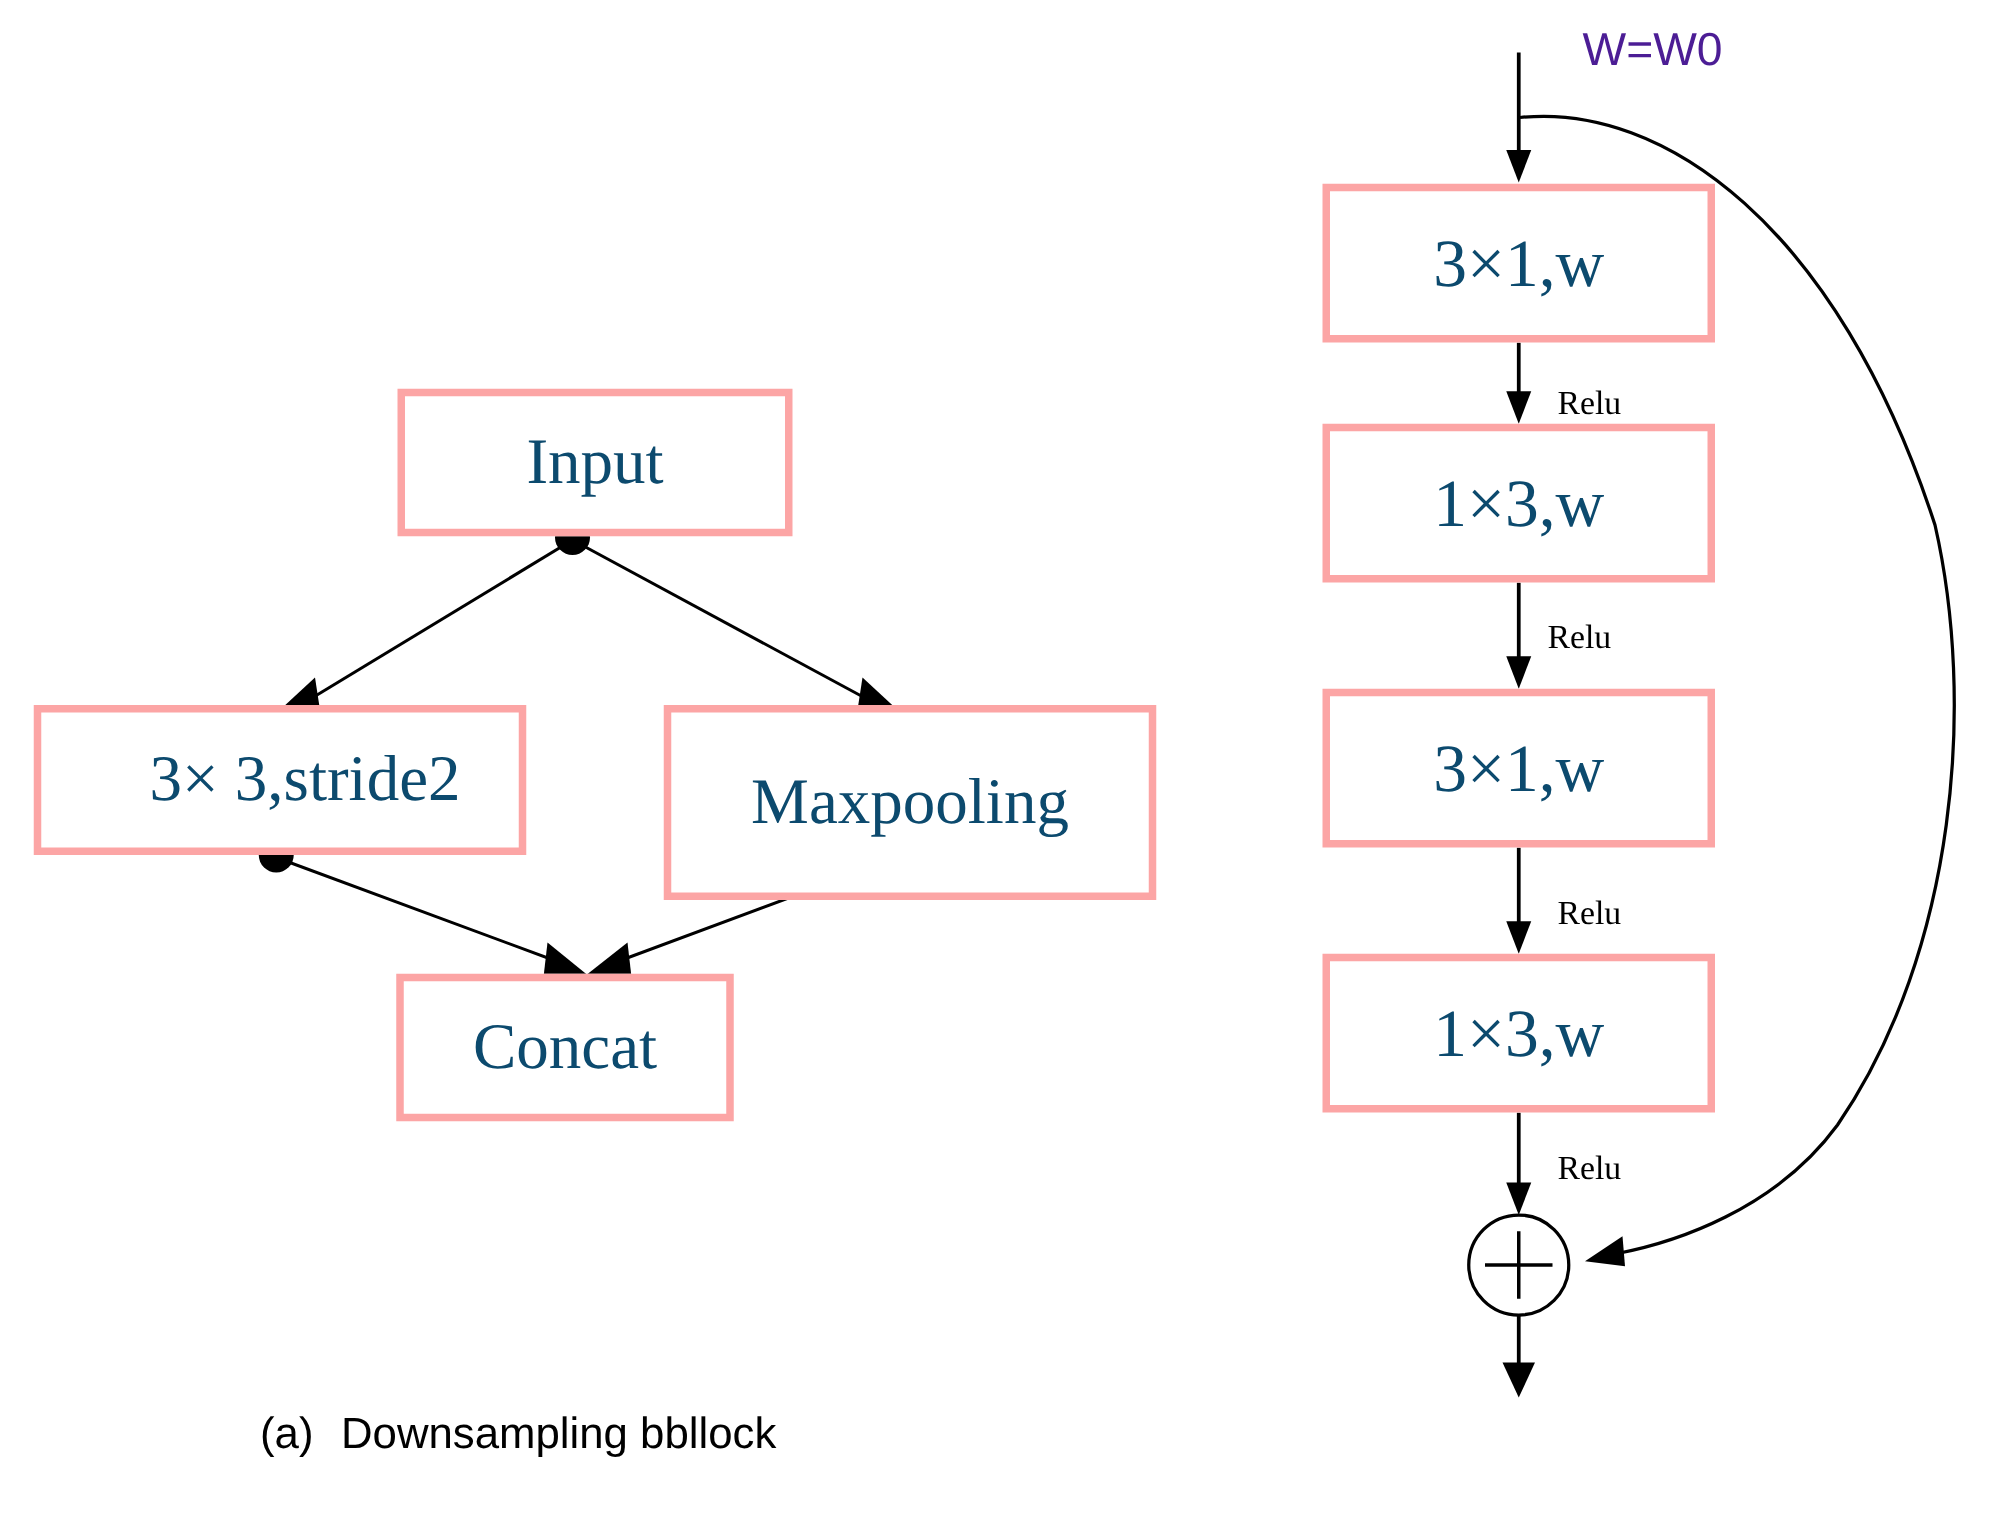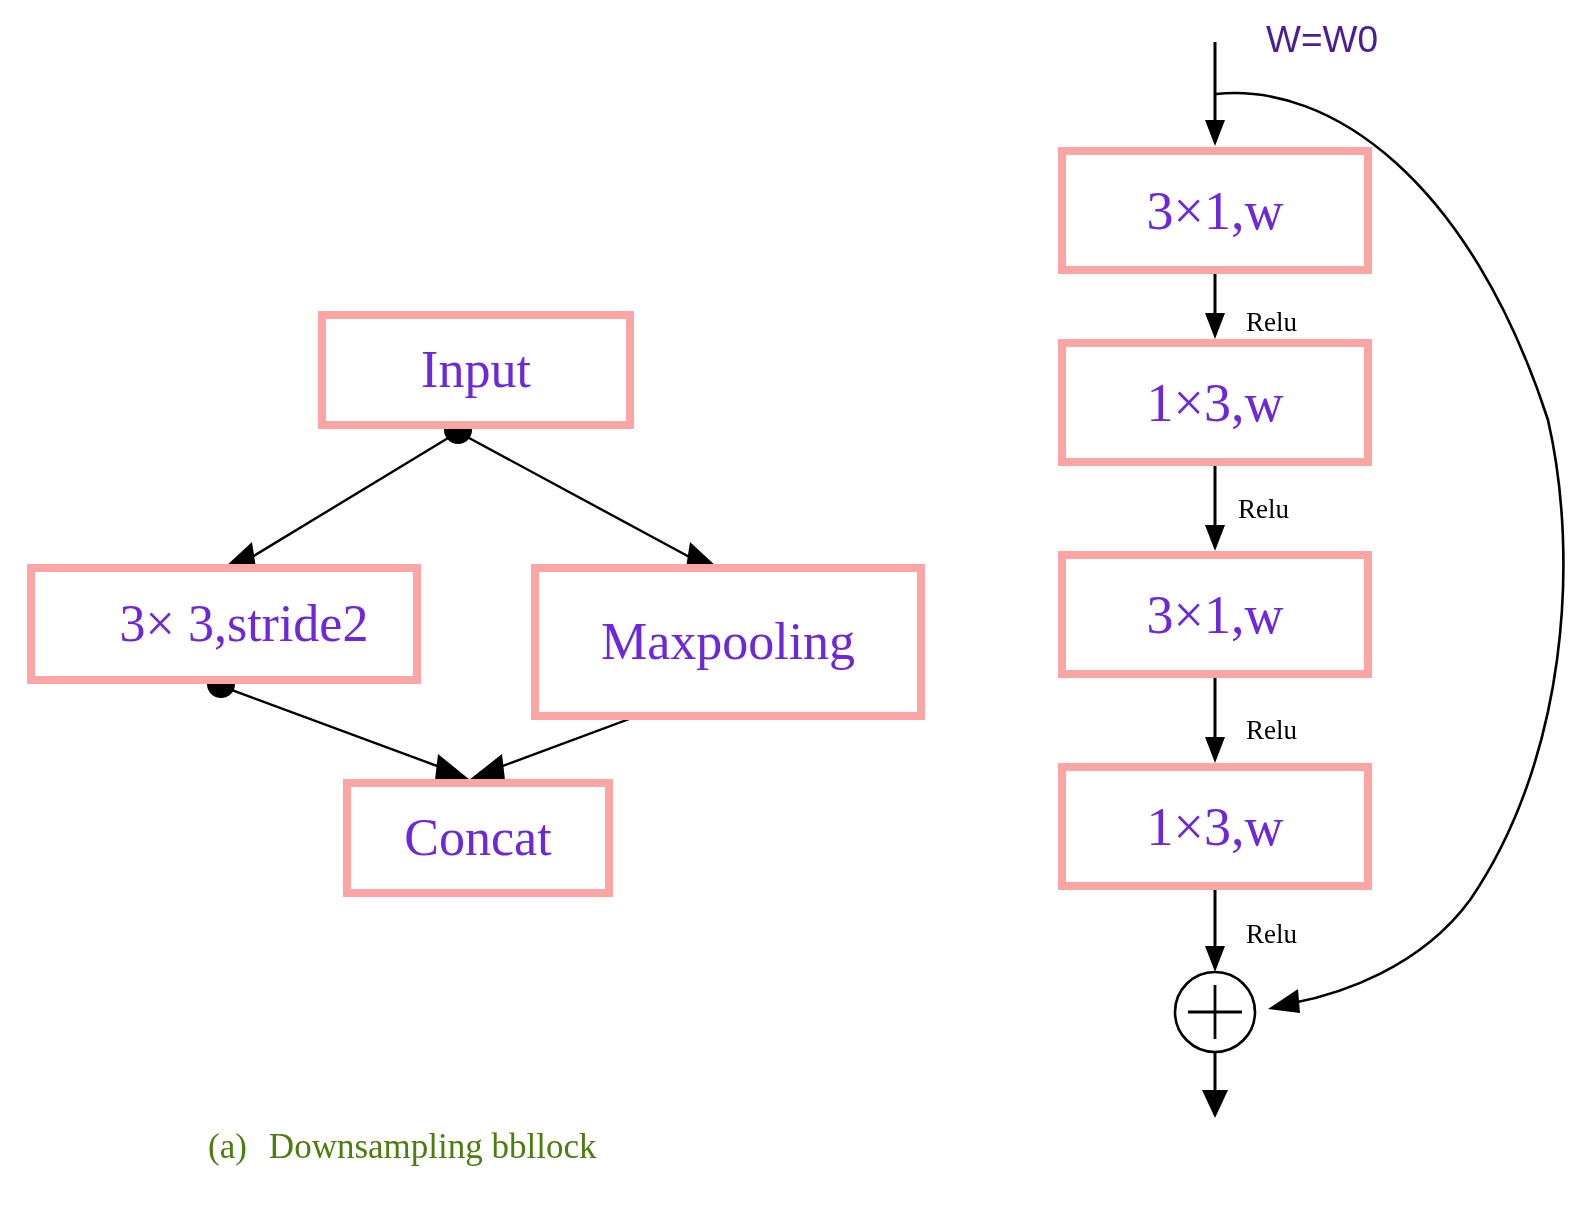--- a/index.html
+++ b/index.html
@@ -24,27 +24,27 @@
     position: absolute;
     left: 0;
     top: 0;
     width: 1596px;
     height: 1219px;
     pointer-events: none;
   }
   .node-box {
     position: absolute;
     box-sizing: border-box;
-    border: 8px solid #fca5a5;
+    border: 6px solid #fca5a5;
     background: #ffffff;
     display: flex;
     align-items: center;
     justify-content: center;
     font-family: "Liberation Serif", serif;
-    color: #6d28d9;
+    color: #0c4a6e;
     line-height: 1;
     white-space: nowrap;
   }
   .node-label {
     display: block;
   }
   
   .box-input {
     left: 318px; top: 311px; width: 316px; height: 118px;
     font-size: 52px;
@@ -52,21 +52,21 @@
   .box-conv {
     left: 27px; top: 564px; width: 394px; height: 120px;
     font-size: 52px;
     padding-left: 40px;
   }
   .box-maxpool {
     left: 531px; top: 564px; width: 394px; height: 156px;
     font-size: 52px;
   }
   .box-concat {
-    left: 343px; top: 779px; width: 270px; height: 118px;
+    left: 317px; top: 779px; width: 270px; height: 118px;
     font-size: 52px;
   }
   
   .nb-box {
     left: 1058px; width: 314px; height: 127px;
     font-size: 54px;
   }
   .nb1 { top: 147px; }
   .nb2 { top: 339px; }
   .nb3 { top: 551px; }
@@ -92,23 +92,23 @@
     font-family: "Liberation Sans", sans-serif;
     font-size: 37px;
     letter-spacing: 0px;
     color: #4c1d95;
     white-space: nowrap;
   }
 
   
   .caption {
     position: absolute;
-    font-family: Liberation Serif, serif;
+    font-family: Liberation Sans, sans-serif;
     font-size: 35px;
-    color: #4d7c0f;
+    color: #000000;
     white-space: nowrap;
   }
   .caption-a { left: 208px; top: 1127px; }
   .caption-b { left: 988px; top: 1127px; }
   .cap-index { display: inline; }
   .cap-text  { display: inline; margin-left: 22px; }
 </style>
 </head>
 <body>
 

